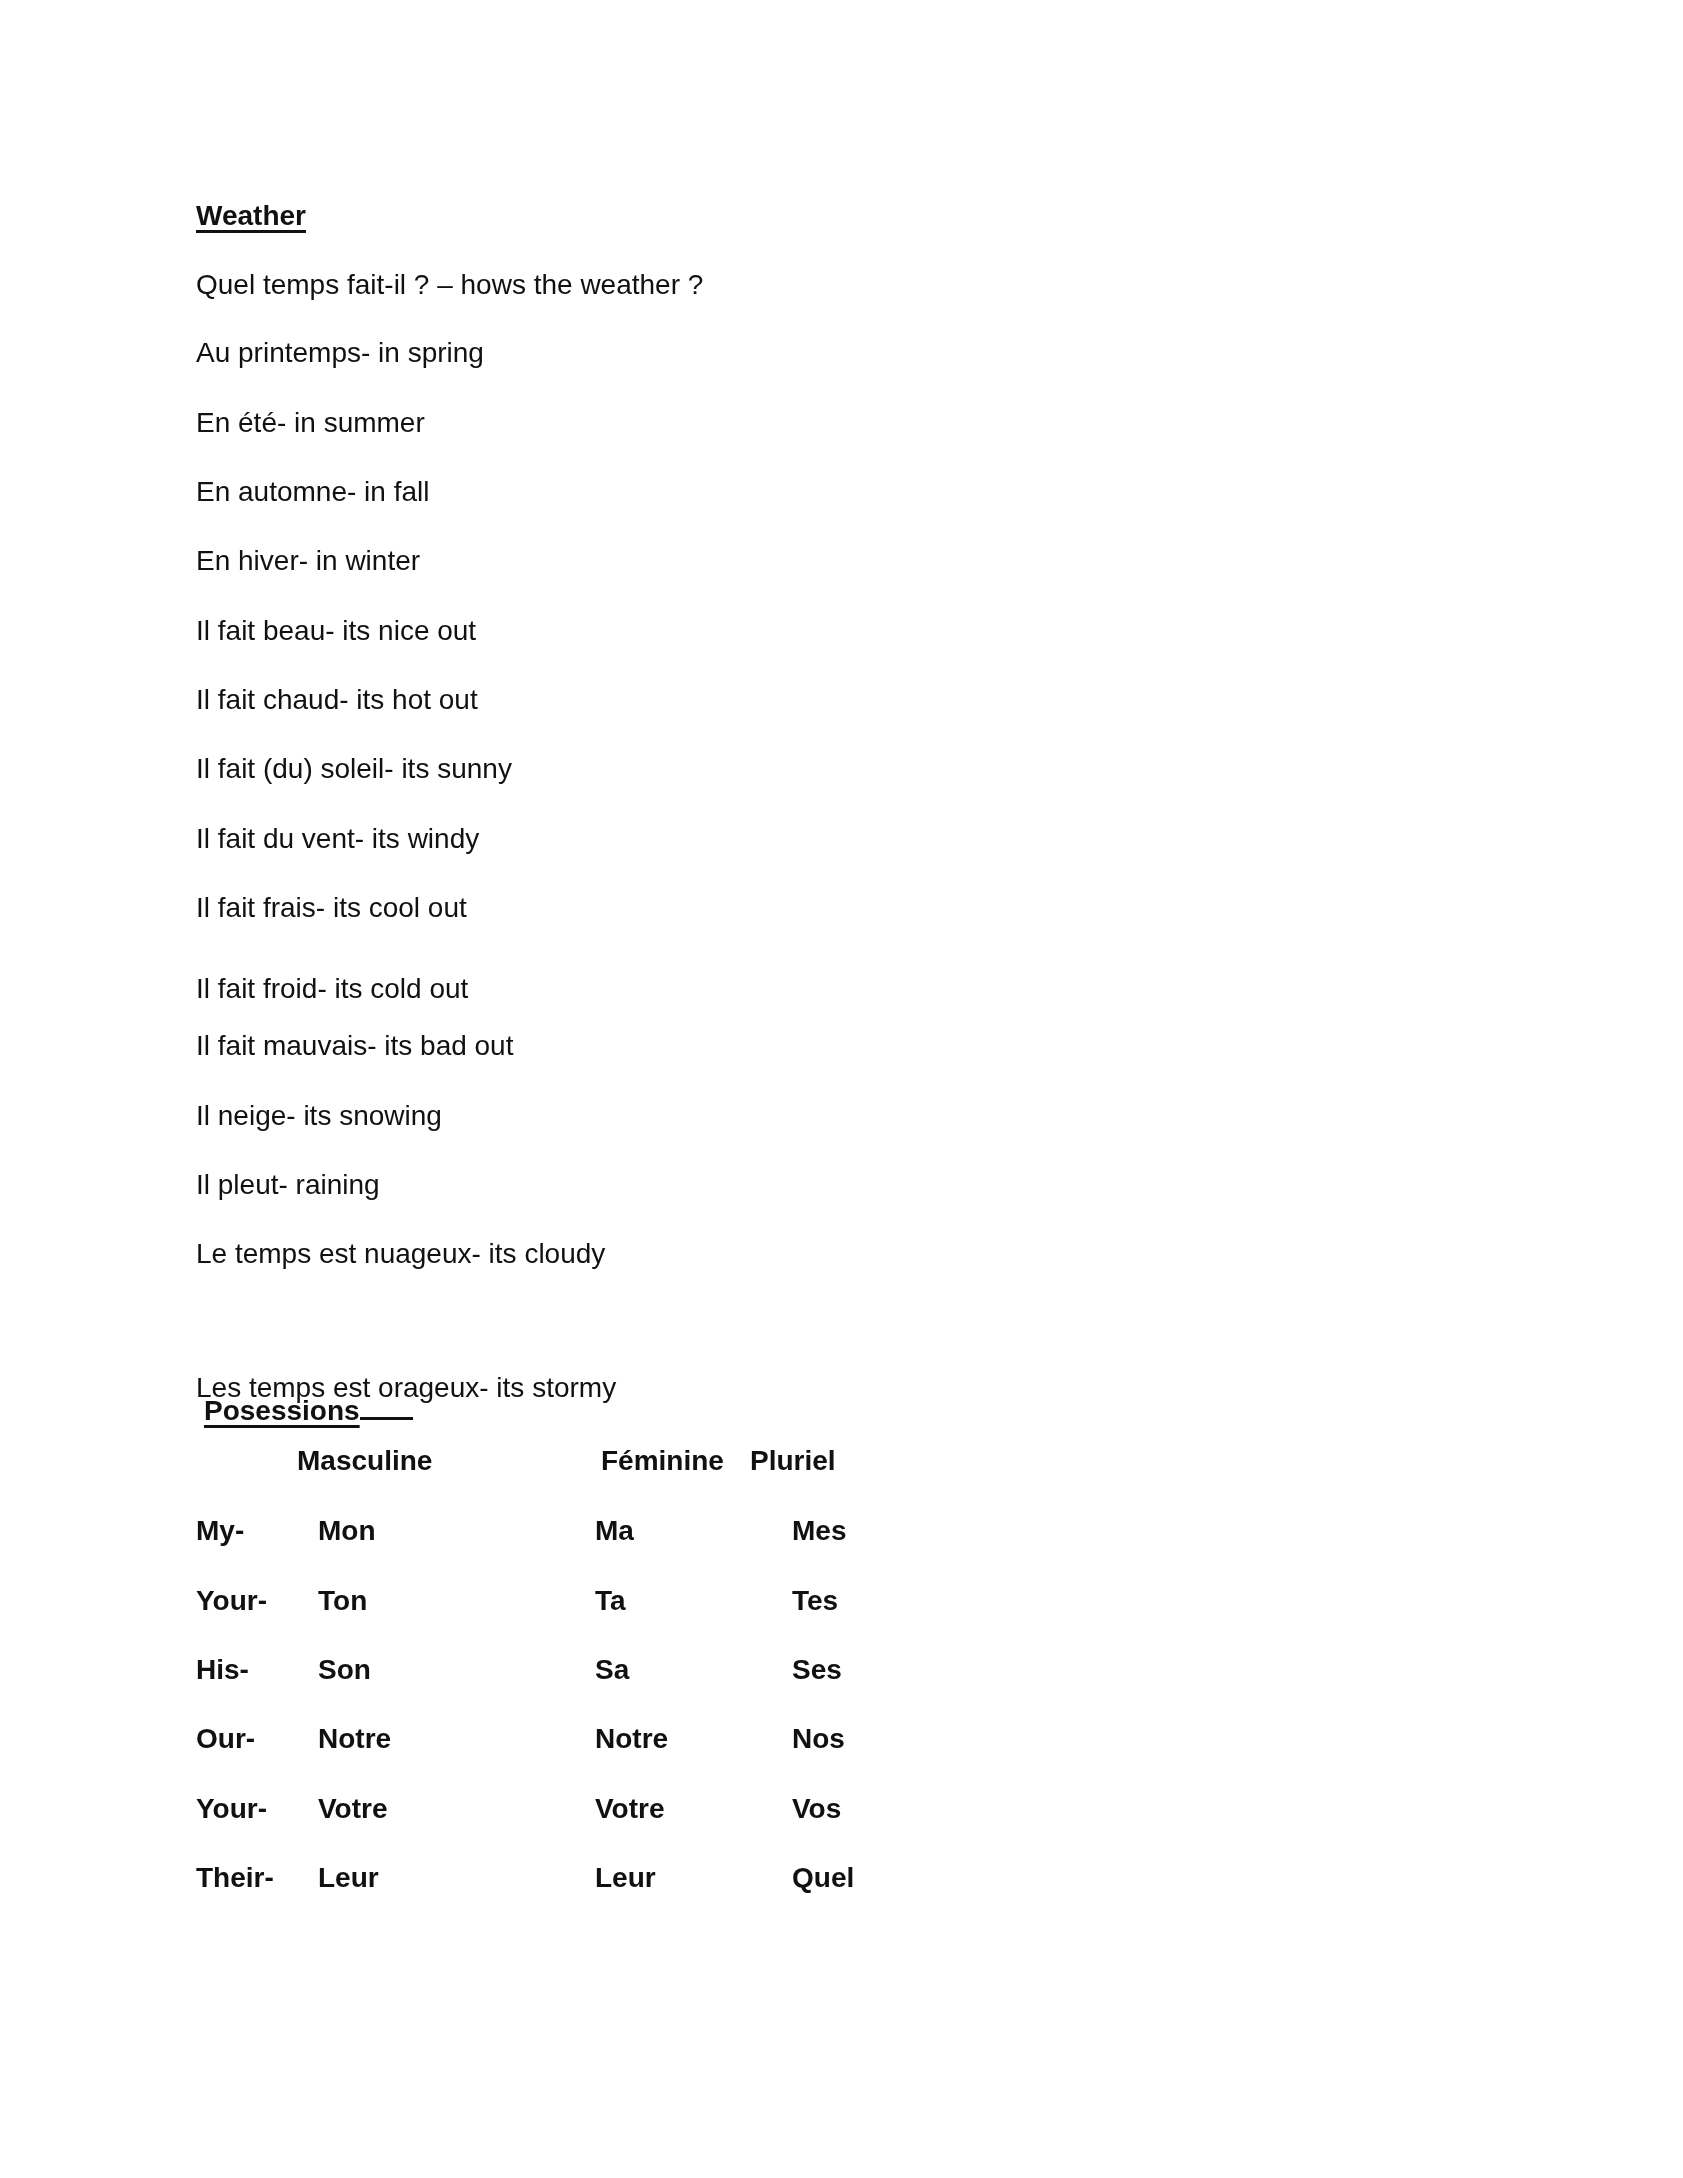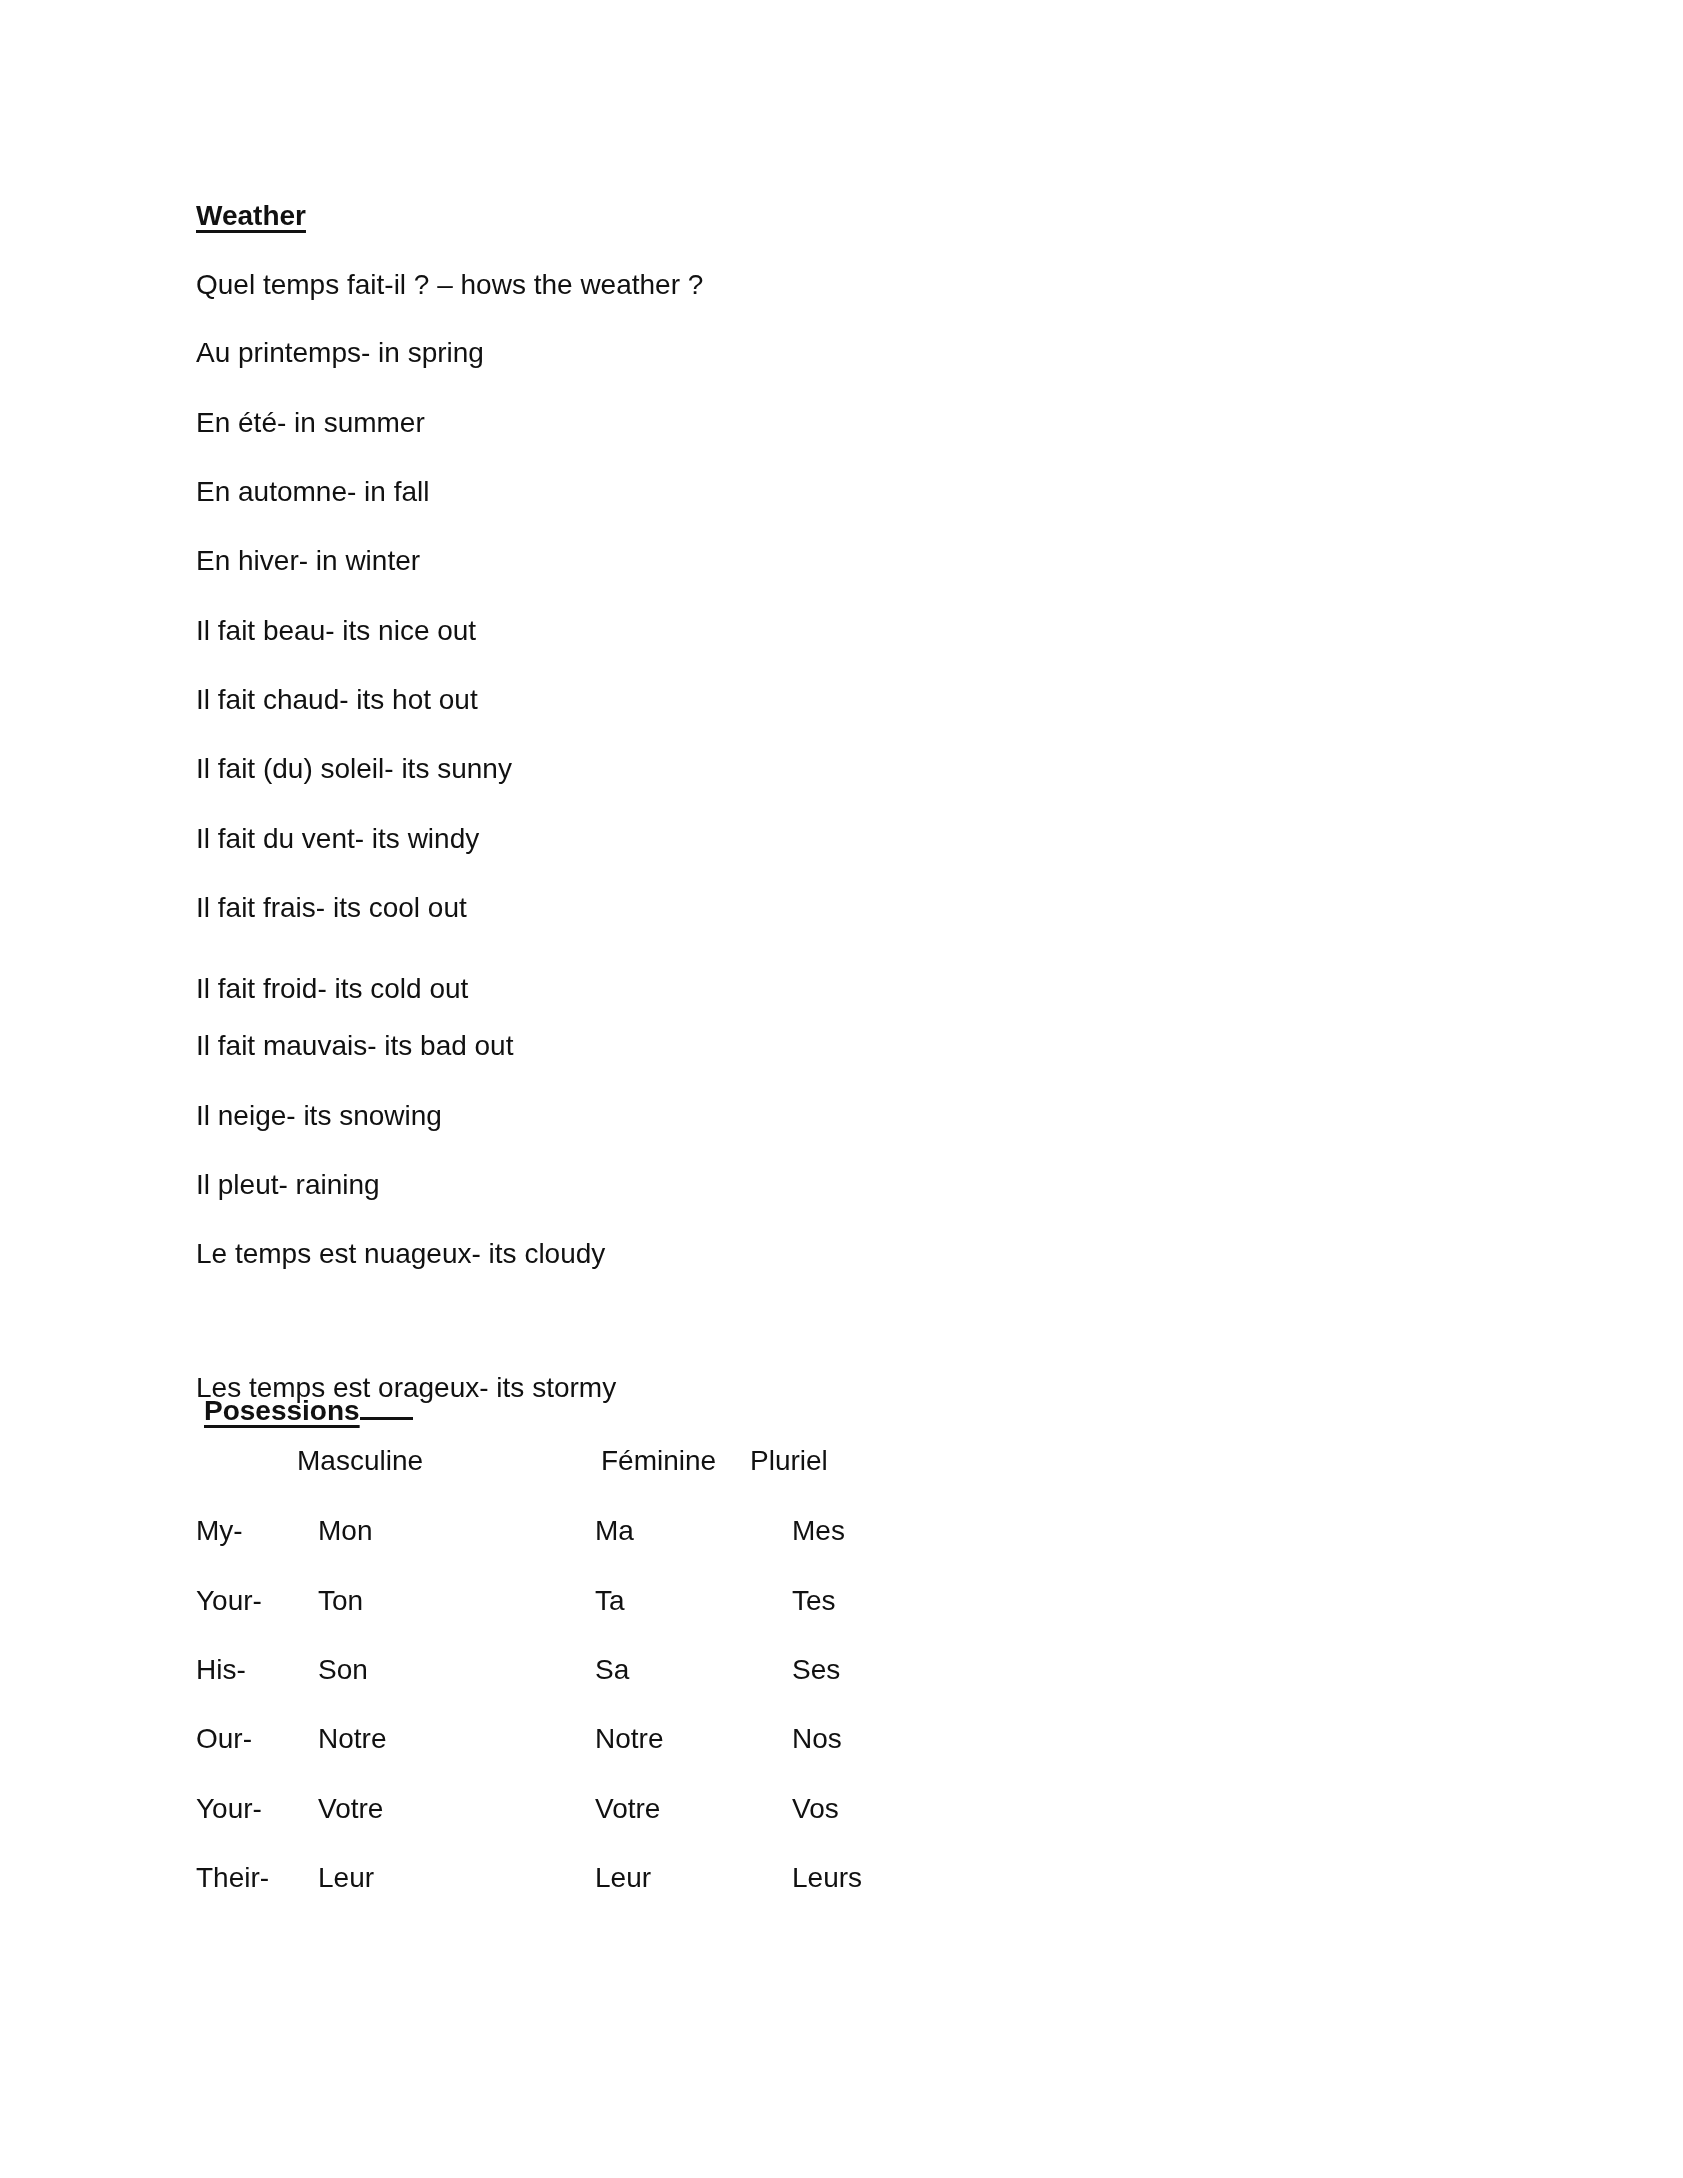--- a/index.html
+++ b/index.html
@@ -2,21 +2,21 @@
 <html><head>
 <meta charset="utf-8">
 <style>
   html, body { margin:0; padding:0; background:#ffffff; }
   body { width:1683px; height:2178px; position:relative; overflow:hidden;
          font-family:"Liberation Sans", sans-serif; color:#111111; }
   .line { position:absolute; left:196px; font-size:28px; line-height:40px; white-space:nowrap; transform:translateY(-50%); }
   .heading { font-weight:bold; font-size:28px; }
   .heading .u { text-decoration:underline; text-decoration-thickness:3px; text-underline-offset:5px; }
   .pad-underline { display:inline-block; width:53px; border-bottom:3px solid #111; height:26px; vertical-align:baseline; }
-  .cell { position:absolute; font-size:28px; line-height:40px; white-space:nowrap; transform:translateY(-50%); }
+  .cell { position:absolute; font-size:28px; line-height:40px; white-space:nowrap; transform:translateY(-50%);font-weight:bold; }
 </style>
 </head>
 <body>
 
 <div>
   <div class="line heading" style="top:216px;"><span class="u">Weather</span></div>
   <div class="line" style="top:285px;">Quel temps fait-il ? – hows the weather ?</div>
   <div class="line" style="top:353px;">Au printemps- in spring</div>
   <div class="line" style="top:423px;">En été- in summer</div>
   <div class="line" style="top:492px;">En automne- in fall</div>
@@ -69,17 +69,17 @@
     <div>
       <div class="cell" style="top:1809px; left:196px;">Your-</div>
       <div class="cell" style="top:1809px; left:318px;">Votre</div>
       <div class="cell" style="top:1809px; left:595px;">Votre</div>
       <div class="cell" style="top:1809px; left:792px;">Vos</div>
     </div>
     <div>
       <div class="cell" style="top:1878px; left:196px;">Their-</div>
       <div class="cell" style="top:1878px; left:318px;">Leur</div>
       <div class="cell" style="top:1878px; left:595px;">Leur</div>
-      <div class="cell" style="top:1878px; left:792px;">Leurs</div>
+      <div class="cell" style="top:1878px; left:792px;">Quel</div>
     </div>
   </div>
 </div>
 
 
 </body></html>

